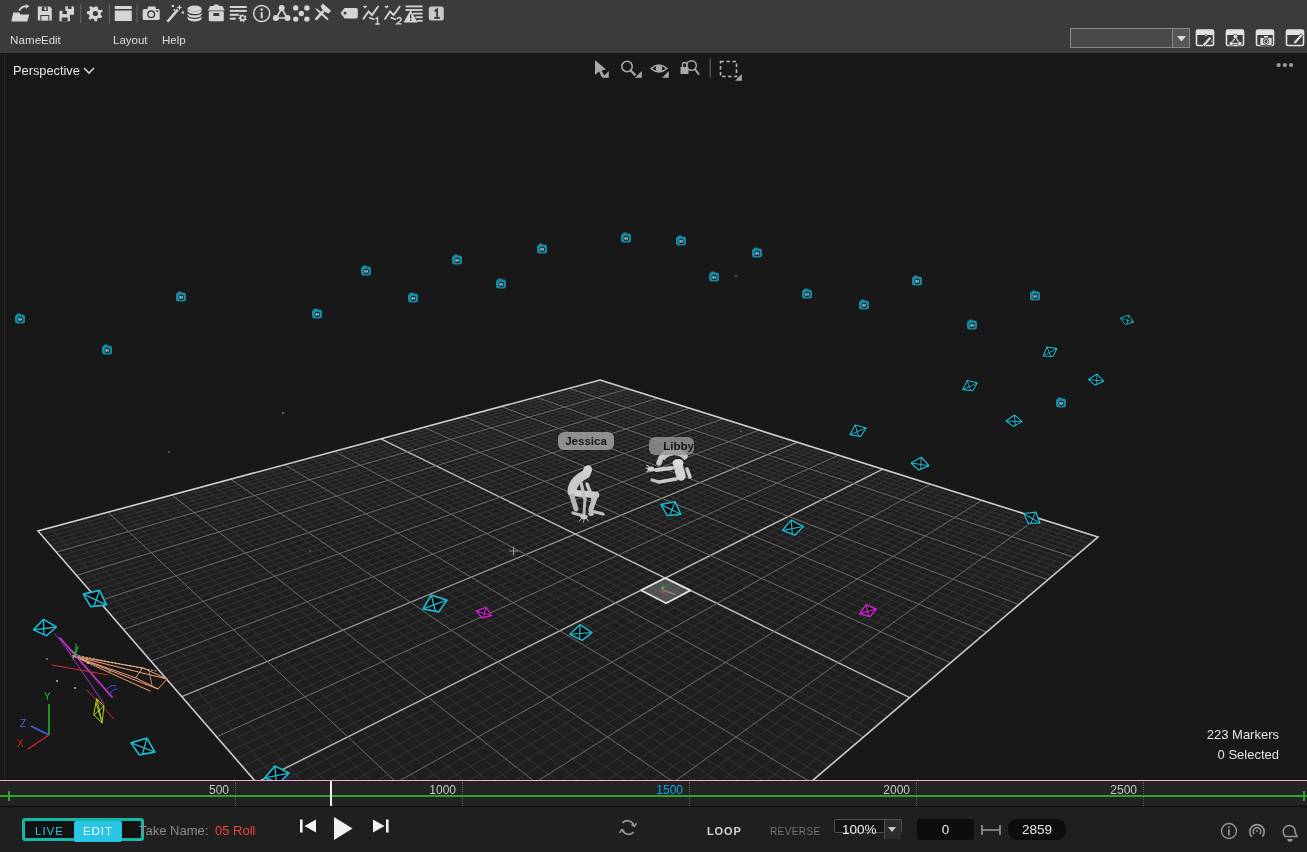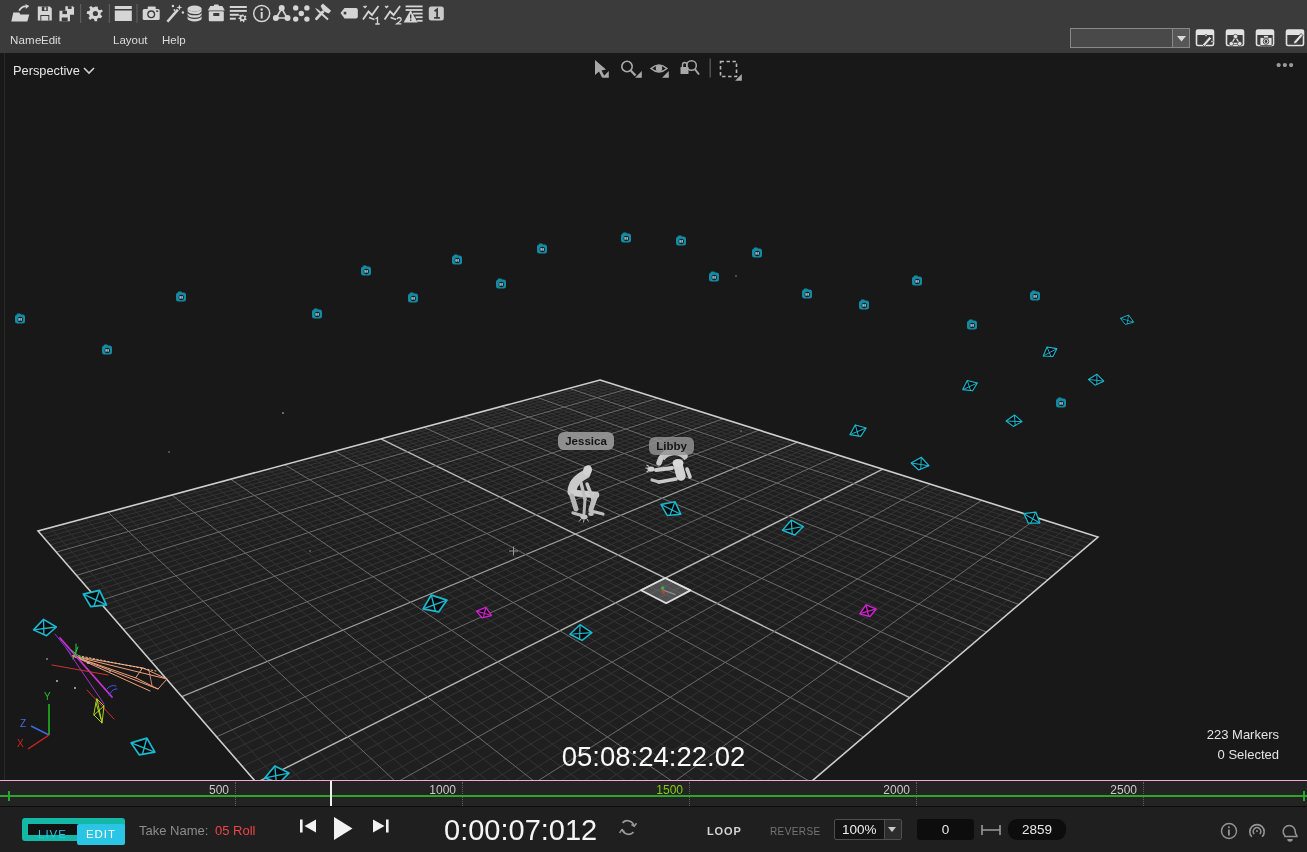--- a/index.html
+++ b/index.html
@@ -368,69 +368,67 @@
       <path d="M678,465 L681,476" stroke="#d2d2d2" stroke-width="9.5" stroke-linecap="round" fill="none"></path>
       <ellipse cx="678" cy="463" rx="5.5" ry="4" fill="#d8d8d8"></ellipse>
       <path d="M672,468 L656,470" stroke="#cccccc" stroke-width="4" stroke-linecap="round" fill="none"></path>
       <path d="M676,479 L659,482" stroke="#c9c9c9" stroke-width="3.6" stroke-linecap="round" fill="none"></path>
       <path d="M687,469 L690,477" stroke="#cccccc" stroke-width="3.6" stroke-linecap="round" fill="none"></path>
       <ellipse cx="651" cy="469" rx="3.6" ry="2.6" fill="#d0d0d0"></ellipse>
       <path d="M649,466.5 l-2.5,-1.5 M648.5,468.5 l-3,-0.5 M649,470.5 l-2.5,1.5" stroke="#c6c6c6" stroke-width="1.1" fill="none"></path>
       <path d="M659,482 L652,480" stroke="#bfbfbf" stroke-width="3.2" stroke-linecap="round" fill="none"></path>
 </svg>
 <div class="abs" style="left:558px;top:378.5px;width:56px;height:18.5px;background:rgba(152,152,152,0.92);border-radius:6px;color:#151515;font-weight:bold;font-size:11.5px;text-align:center;line-height:18.5px">Jessica</div>
-<div class="abs" style="left:649px;top:383.5px;width:45px;height:18.5px;background:rgba(148,148,148,0.82);border-radius:6px;color:#151515;font-weight:bold;font-size:11.5px;text-align:center;line-height:18.5px">Libby</div>
-<div class="abs" style="left:0;top:688px;width:1307px;text-align:center;font-size:27.5px;color:#fafafa">05:08:24:22.02</div>
+<div class="abs" style="left:649px;top:383.5px;width:45px;height:18.5px;background:rgba(148,148,148,0.82);border-radius:6px;color:#151515;font-weight:bold;font-size:11.5px;text-align:right;line-height:18.5px">Libby</div>
 <div class="abs" style="right:28px;top:674px;font-size:13px;color:#e4e4e4">223 Markers</div>
 <div class="abs" style="right:28px;top:694px;font-size:13px;color:#e4e4e4">0 Selected</div>
 </div>
 
 <div class="abs" style="left:0;top:780px;width:1307px;height:26px;background:#232323;border-top:1px solid #f9a8d4">
 <div style="position:absolute;right:1078px;top:2px;font-size:12px;color:#c9c9c9">500</div>
     <div style="position:absolute;left:235px;top:1px;height:24px;border-left:1px dotted #5f5f5f"></div>
     <div style="position:absolute;right:851px;top:2px;font-size:12px;color:#c9c9c9">1000</div>
     <div style="position:absolute;left:462px;top:1px;height:24px;border-left:1px dotted #5f5f5f"></div>
-    <div style="position:absolute;right:624px;top:2px;font-size:12px;color:#84cc16">1500</div>
+    <div style="position:absolute;right:624px;top:2px;font-size:12px;color:#0ea5e9">1500</div>
     <div style="position:absolute;left:689px;top:1px;height:24px;border-left:1px dotted #5f5f5f"></div>
     <div style="position:absolute;right:397px;top:2px;font-size:12px;color:#c9c9c9">2000</div>
     <div style="position:absolute;left:916px;top:1px;height:24px;border-left:1px dotted #5f5f5f"></div>
     <div style="position:absolute;right:170px;top:2px;font-size:12px;color:#c9c9c9">2500</div>
     <div style="position:absolute;left:1143px;top:1px;height:24px;border-left:1px dotted #5f5f5f"></div>
 <div class="abs" style="left:0;top:14px;width:1307px;height:2px;background:#2da42d"></div>
 <div class="abs" style="left:8px;top:10px;width:2px;height:10px;background:#2da42d"></div>
 <div class="abs" style="left:1303px;top:10px;width:2px;height:10px;background:#2da42d"></div>
 <div class="abs" style="left:330px;top:0;width:2px;height:26px;background:#f0f0f0"></div>
 </div>
 
 <div class="abs" style="left:0;top:806px;width:1307px;height:46px;background:#1f1f1f;border-top:1px solid #0c0c0c">
-<div class="abs" style="left:22px;top:11px;width:103px;height:23px;border:6px solid #14b8a6;border-radius:3px;background:#121212">
+<div class="abs" style="left:22px;top:11px;width:122px;height:23px;border:3px solid #14b8a6;border-radius:3px;background:#121212">
 <div class="abs" style="left:0;top:0;width:49px;height:21px;color:#2ac4e4;font-size:11.5px;letter-spacing:1px;text-align:center;line-height:21px">LIVE</div>
 <div class="abs" style="left:49px;top:0;width:48px;height:21px;background:#2ac4e4;color:#fff;font-size:11.5px;letter-spacing:1px;text-align:center;line-height:21px;border-radius:2px">EDIT</div>
 </div>
 <div class="abs" style="left:139px;top:16px;font-size:13px;color:#8c8c8c">Take Name:</div>
 <div class="abs" style="left:215px;top:16px;font-size:13px;color:#ef4444">05 Roll</div>
 <svg class="abs" style="left:296px;top:8px" width="100" height="30">
 <g fill="#f2f2f2">
         <rect x="4" y="4.5" width="2.6" height="13"></rect>
         <path d="M20,4.5 L20,17.5 L8.5,11 Z"></path>
         <path d="M38,2 L56.5,13.5 L38,25 Z"></path>
         <path d="M77,4.5 L88.5,11 L77,17.5 Z"></path>
         <rect x="90" y="4.5" width="2.6" height="13"></rect>
       </g>
 </svg>
-<div class="abs" style="left:444px;top:7px;width:153px;text-align:center;font-size:29px;color:#f5f5f5">0:00:07:012</div>
 <svg class="abs" style="left:616px;top:11px" width="24" height="24" viewBox="616 817 24 24" fill="none" stroke="#9a9a9a" stroke-width="1.7">
 <path d="M622.5,815.8 a6.8,6.8 0 0 1 11.5,3.2" transform="translate(0,6)"></path>
 <path d="M633.5,832.2 a6.8,6.8 0 0 1 -11.5,-3.2" transform="translate(0,-1)"></path>
 <path d="M631.5,823.5 L634.3,825.3 L636.5,822.3" stroke-width="1.5"></path>
 <path d="M624.5,830.7 L621.7,828.9 L619.5,831.9" stroke-width="1.5"></path>
 </svg>
 <div class="abs" style="left:707px;top:17.5px;font-size:11px;font-weight:bold;color:#d4d4d4;letter-spacing:0.9px">LOOP</div>
 <div class="abs" style="left:770px;top:18.5px;font-size:10px;color:#757575;letter-spacing:0.4px">REVERSE</div>
-<div class="abs" style="left:834px;top:12px;width:68px;height:21px;background:#141414;border:1px solid #4f4f4f;border-radius:2px">
+<div class="abs" style="left:834px;top:12px;width:68px;height:14px;background:#141414;border:1px solid #4f4f4f;border-radius:2px">
 <div class="abs" style="left:7px;top:2px;font-size:13.5px;color:#ededed">100%</div>
 <div class="abs" style="right:0;top:0;width:17px;height:19px;border-left:1px solid #4f4f4f;background:#2c2c2c"></div>
 <svg class="abs" style="right:4px;top:7px" width="9" height="6">
         <path d="M0,0 H8 L4,5 Z" fill="#c9c9c9"></path>
       </svg>
 </div>
 <div class="abs" style="left:917px;top:12px;width:57px;height:21px;background:#0d0d0d;border-radius:3px;color:#e8e8e8;font-size:13.5px;text-align:center;line-height:21px">0</div>
 <svg class="abs" style="left:980px;top:17px" width="22" height="12" stroke="#9a9a9a" stroke-width="1.6">
       <path d="M2,1 V11 M20,1 V11 M2,6 H20" fill="none"></path>
     </svg>

